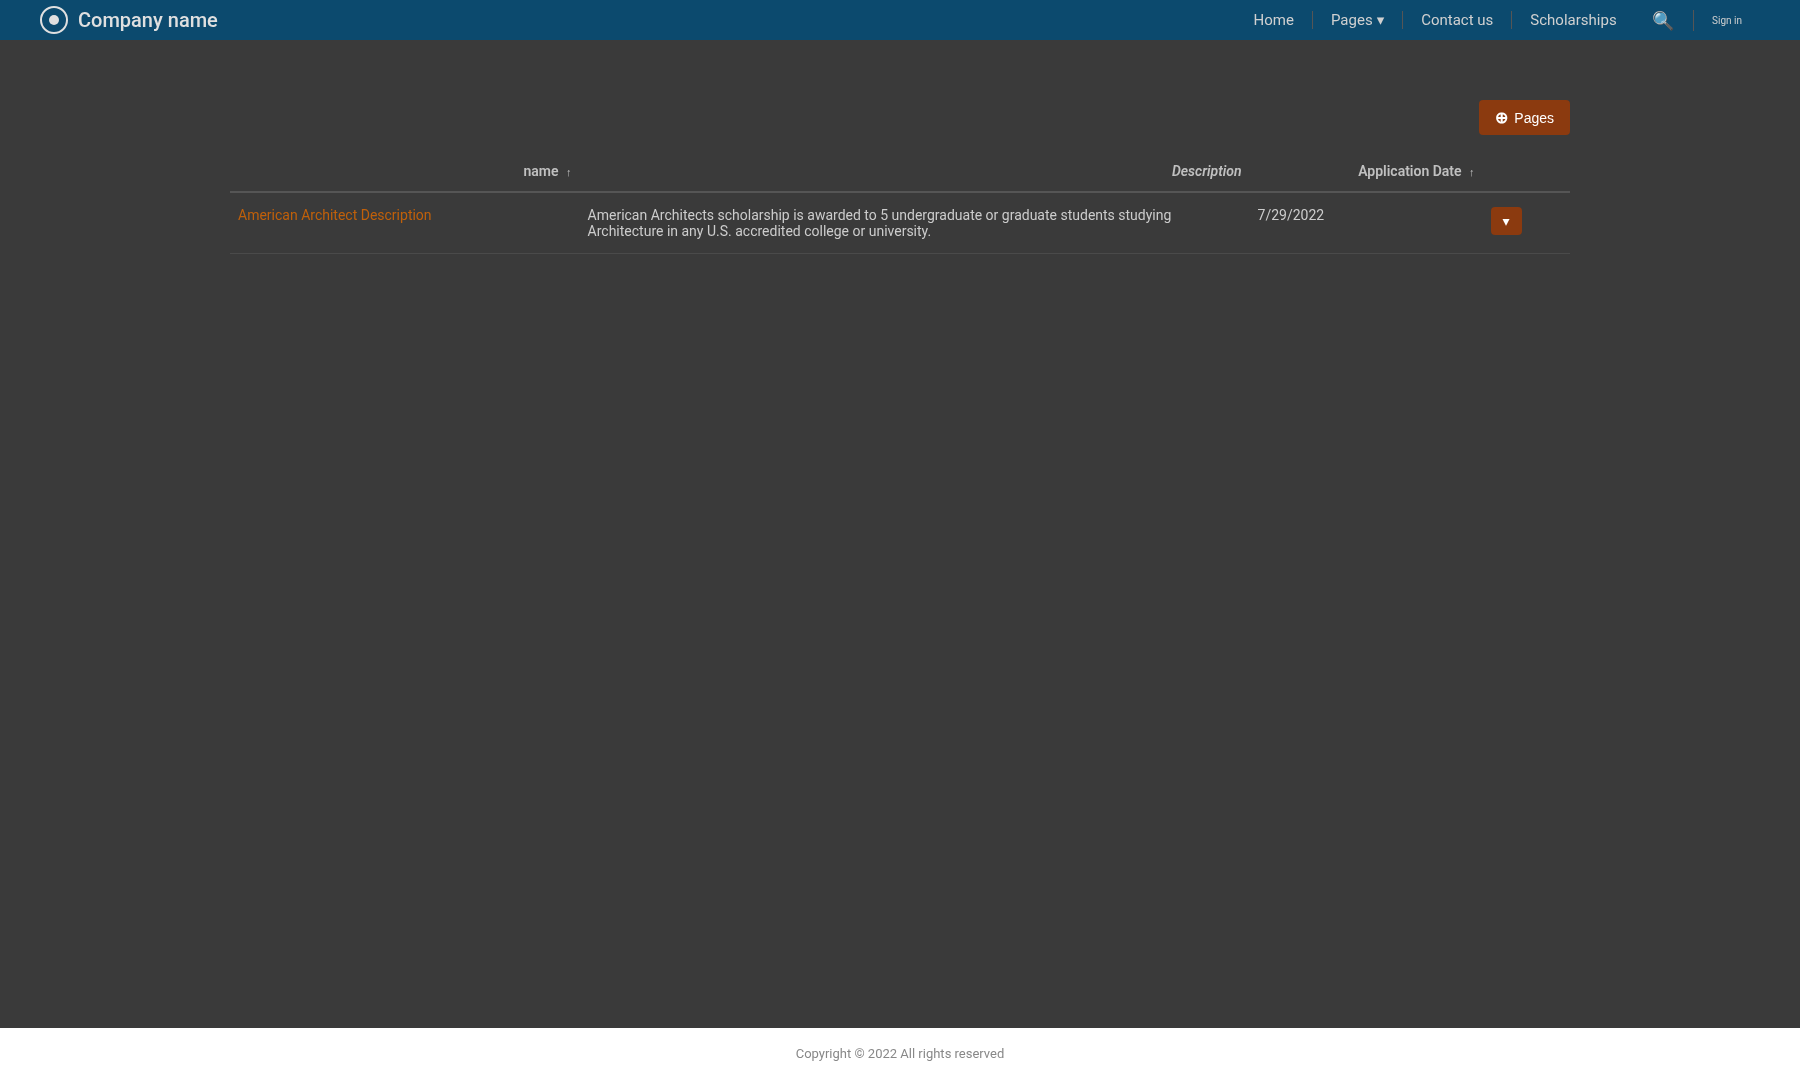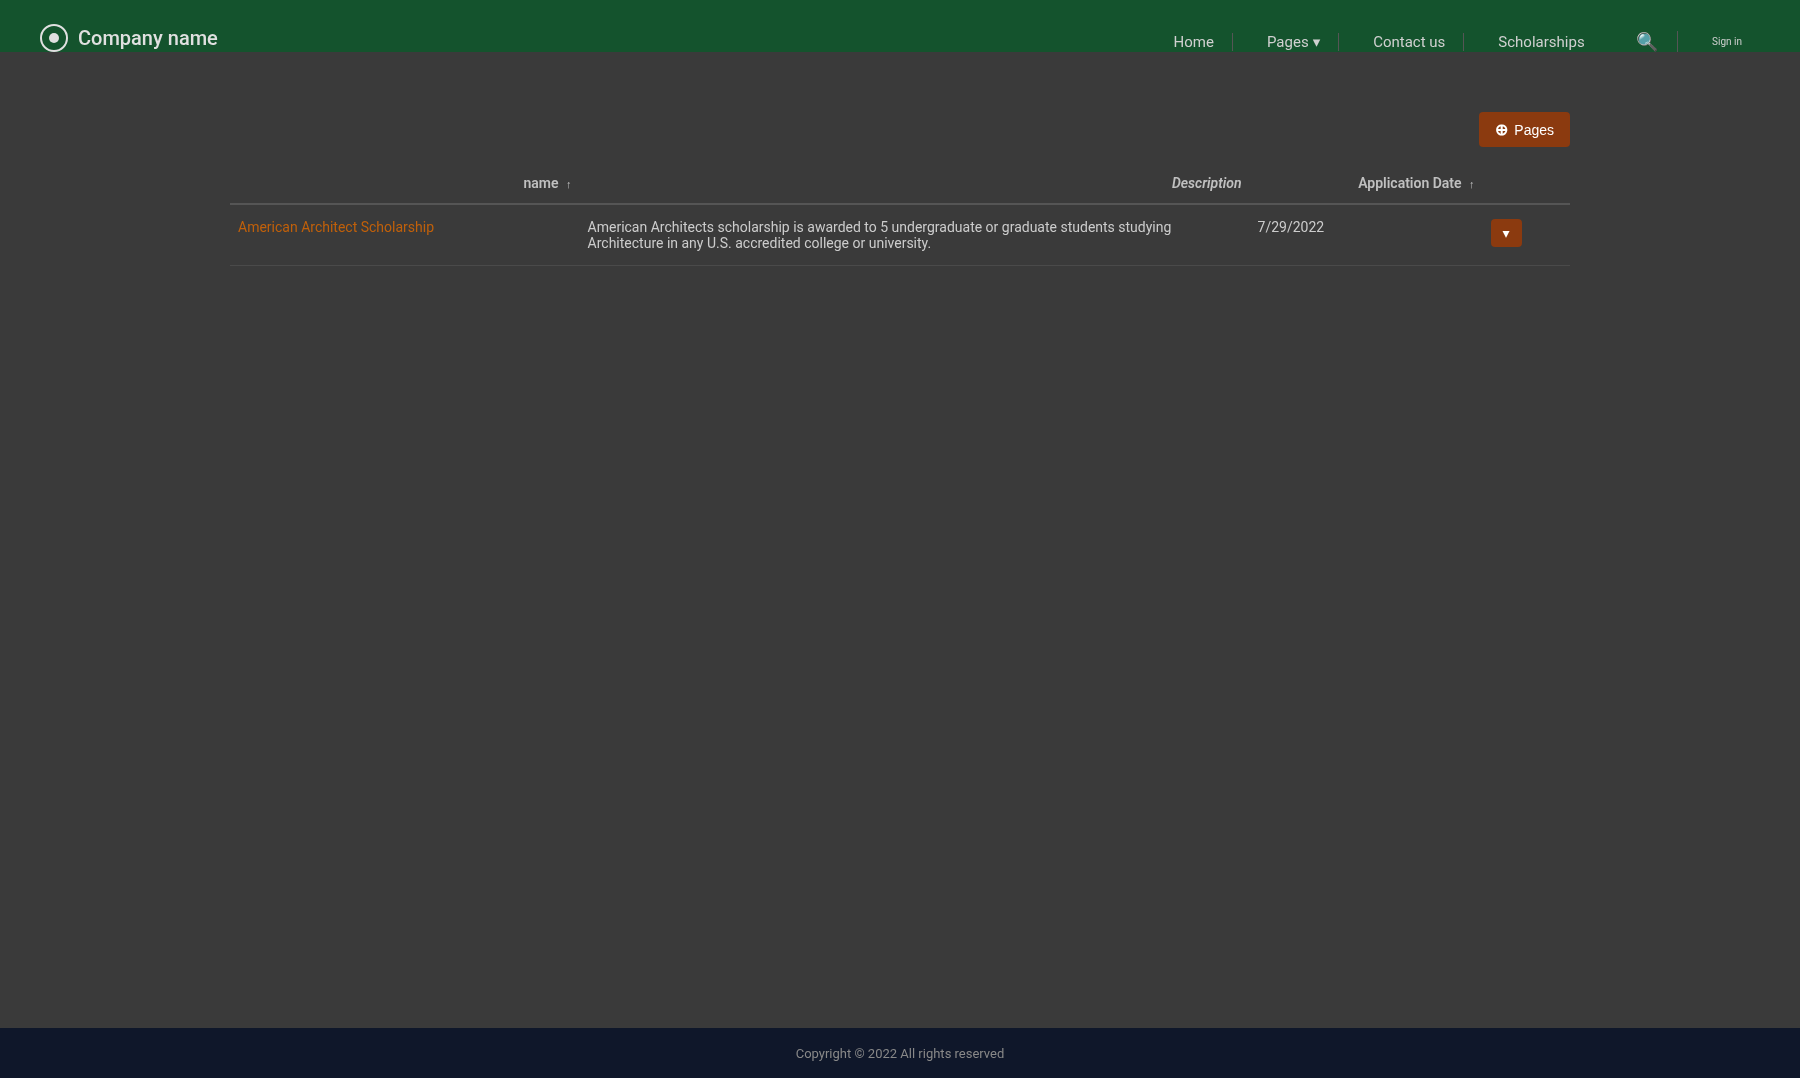--- a/index.html
+++ b/index.html
@@ -13,24 +13,24 @@
       min-height: 1078px;
       background-color: #3a3a3a;
       font-family: -apple-system, BlinkMacSystemFont, 'Segoe UI', Roboto, sans-serif;
       color: #e0e0e0;
       display: flex;
       flex-direction: column;
     }
 
     
     nav {
-      background-color: #14532d;
-      height: 52px;
-      display: flex;
-      align-items: flex-end;
+      background-color: #0c4a6e;
+      height: 40px;
+      display: flex;
+      align-items: center;
       padding: 0 40px;
       position: relative;
     }
 
     .nav-brand {
       display: flex;
       align-items: center;
       gap: 10px;
       color: #e0e0e0;
       font-size: 20px;
@@ -54,21 +54,21 @@
       content: '';
       width: 10px;
       height: 10px;
       background: #e0e0e0;
       border-radius: 50%;
     }
 
     .nav-links {
       display: flex;
       align-items: center;
-      gap: 16px;
+      gap: 0;
     }
 
     .nav-link {
       color: #d0d0d0;
       text-decoration: none;
       font-size: 15px;
       padding: 0 18px;
       border-right: 1px solid #555;
       cursor: pointer;
       display: flex;
@@ -198,21 +198,21 @@
       padding: 6px 12px;
       cursor: pointer;
       font-size: 14px;
       display: flex;
       align-items: center;
       justify-content: center;
     }
 
     
     footer {
-      background-color: #0f172a;
+      background-color: #ffffff;
       height: 50px;
       display: flex;
       align-items: center;
       justify-content: center;
       color: #888;
       font-size: 13px;
     }
   </style>
 </head>
 <body>
@@ -265,21 +265,21 @@
           <th class="col-date">
             <span>Application Date</span>
             <span class="sort-icon">↑</span>
           </th>
           <th class="col-action"></th>
         </tr>
       </thead>
       <tbody id="table-body">
 
       <tr>
-      <td class="cell-name">American Architect Scholarship</td>
+      <td class="cell-name">American Architect Description</td>
       <td class="cell-desc">American Architects scholarship is awarded to 5 undergraduate or graduate students studying Architecture in any U.S. accredited college or university.</td>
       <td class="cell-date">7/29/2022</td>
       <td class="cell-action">
         <button class="action-dropdown-btn">
           <span>▾</span>
         </button>
       </td>
     </tr>
         </tbody>
     </table>

